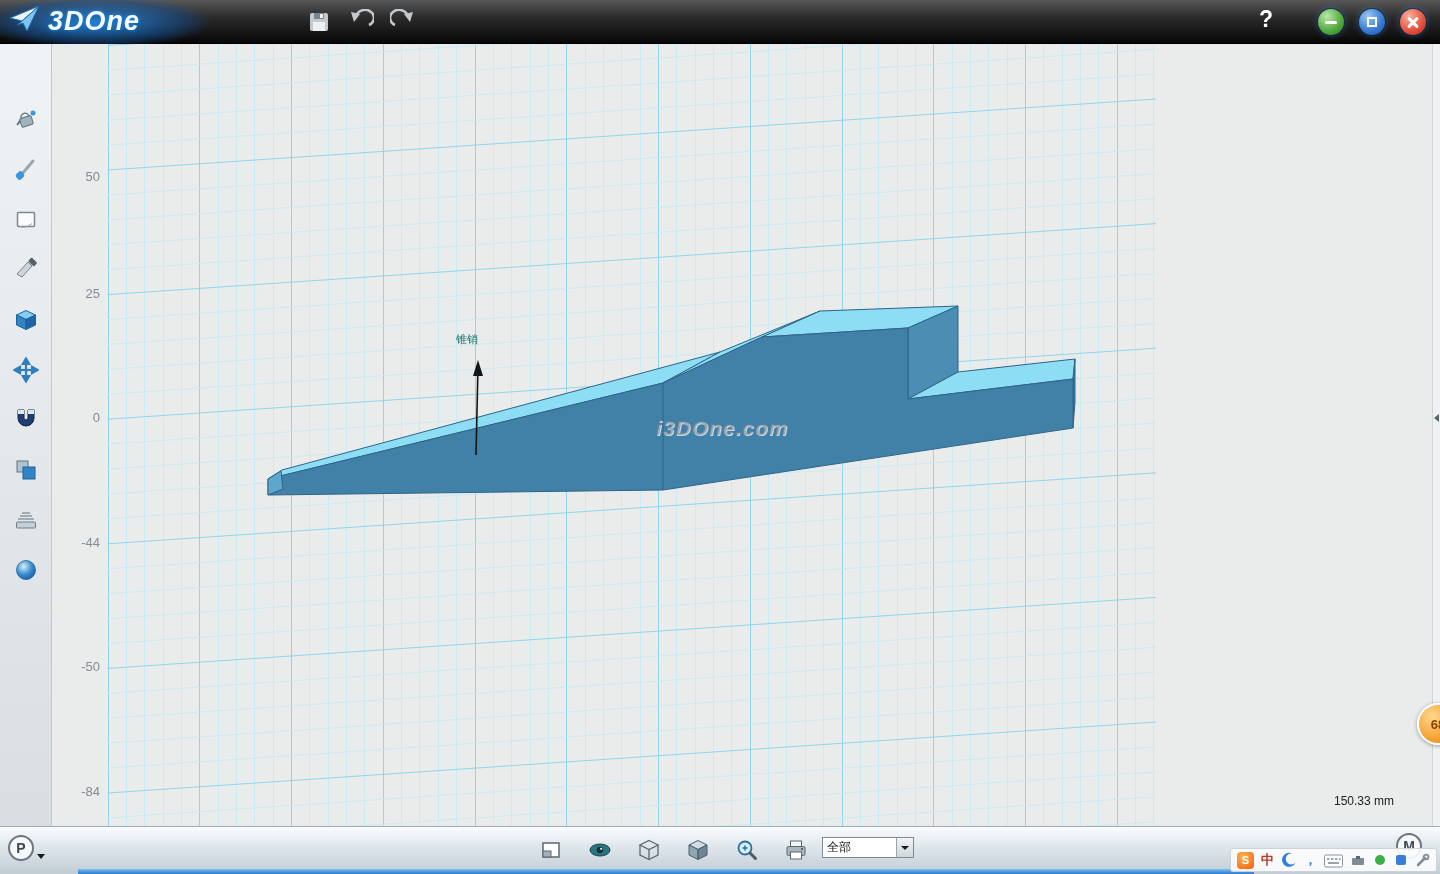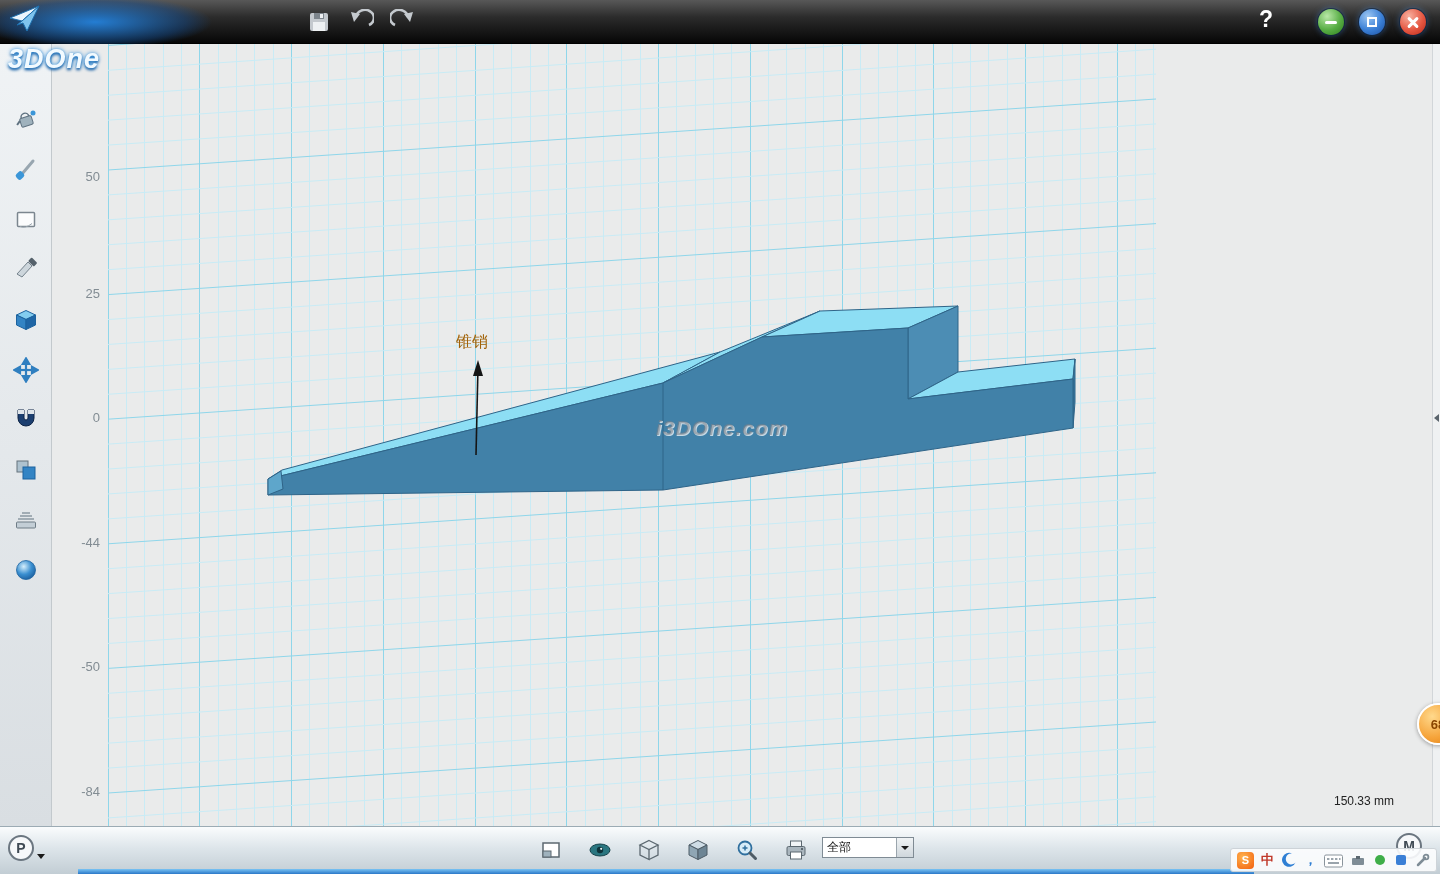--- a/index.html
+++ b/index.html
@@ -5,21 +5,21 @@
   *{margin:0;padding:0;box-sizing:border-box;}
   html,body{width:1440px;height:874px;}
   body{position:relative;overflow:hidden;background:#e9eaea;font-family:"Liberation Sans","DejaVu Sans",sans-serif;}
 
   
   .titlebar{position:absolute;left:0;top:0;width:1440px;height:44px;
     background:linear-gradient(180deg,#585858 0%,#2b2b2b 40%,#060606 100%);
     border-bottom:1px solid #000;z-index:30;}
   .logo-glow{position:absolute;left:0;top:0;width:270px;height:44px;
     background:radial-gradient(ellipse 150px 34px at 95px 22px, rgba(36,130,220,.95), rgba(20,80,150,.45) 60%, transparent 78%);}
-  .logo{position:absolute;left:8px;top:4px;display:flex;align-items:flex-start;gap:6px;flex-direction:column;}
+  .logo{position:absolute;left:8px;top:4px;display:flex;align-items:center;gap:6px;}
   .logo-text{font-size:27px;font-style:italic;font-weight:bold;color:#f2faff;letter-spacing:1px;
     text-shadow:0 0 4px #2a8fe0,0 2px 3px #0d4d90;}
   .tb-icons{position:absolute;left:306px;top:9px;display:flex;gap:16px;}
   .tbtn{width:26px;height:26px;display:block;cursor:pointer;}
   .win-title{position:absolute;left:50px;right:0;top:12px;text-align:center;color:#eef2f5;font-size:15px;}
   .help{position:absolute;left:1252px;top:6px;width:28px;color:#fff;font-size:23px;font-weight:bold;text-align:center;cursor:pointer;}
   .winbtns{position:absolute;left:1318px;top:9px;display:flex;gap:15px;}
   .wbtn{width:26px;height:26px;border-radius:50%;position:relative;cursor:pointer;
     box-shadow:0 0 0 1px rgba(10,30,60,.65),0 0 6px rgba(70,140,230,.55);}
   .wbtn.min{background:radial-gradient(circle at 35% 28%, #b9e8a8, #57ad44 55%, #2e7e1f);}
@@ -34,21 +34,21 @@
   .left-toolbar{position:absolute;left:0;top:44px;width:52px;height:782px;
     background:linear-gradient(180deg,#f0f3f5,#d9dee2);border-right:1px solid #c3c9cd;
     display:flex;flex-direction:column;align-items:center;padding-top:62px;gap:22px;z-index:10;}
   .ltool{width:28px;height:28px;display:flex;align-items:center;justify-content:center;cursor:pointer;}
 
   
   .canvas{position:absolute;left:52px;top:44px;width:1380px;height:782px;overflow:hidden;background:#eaebeb;}
   #scene{position:absolute;left:0;top:0;}
   #model polygon{stroke:#2f6488;stroke-width:1;stroke-linejoin:round;}
   .axis span{position:absolute;left:4px;width:44px;text-align:right;color:#828c93;font-size:13px;}
-  .annotation{position:absolute;left:404px;top:288px;color:#a16207;font-size:16px;}
+  .annotation{position:absolute;left:404px;top:288px;color:#0f766e;font-size:11px;}
   .watermark{position:absolute;left:556px;top:372px;width:228px;text-align:center;font-size:21px;
     font-weight:bold;font-style:italic;color:rgba(125,130,136,.55);
     text-shadow:1px 1px 0 rgba(255,255,255,.7);letter-spacing:1px;}
   .scale-label{position:absolute;left:1282px;top:750px;font-size:12px;color:#222;}
 
   
   .right-strip{position:absolute;right:0;top:44px;width:8px;height:782px;background:#eff1f2;
     border-left:1px solid #d2d6d9;z-index:12;cursor:pointer;}
   .tri-left{position:absolute;left:1px;top:370px;width:0;height:0;
     border-top:4px solid transparent;border-bottom:4px solid transparent;border-right:5px solid #5a646c;}

